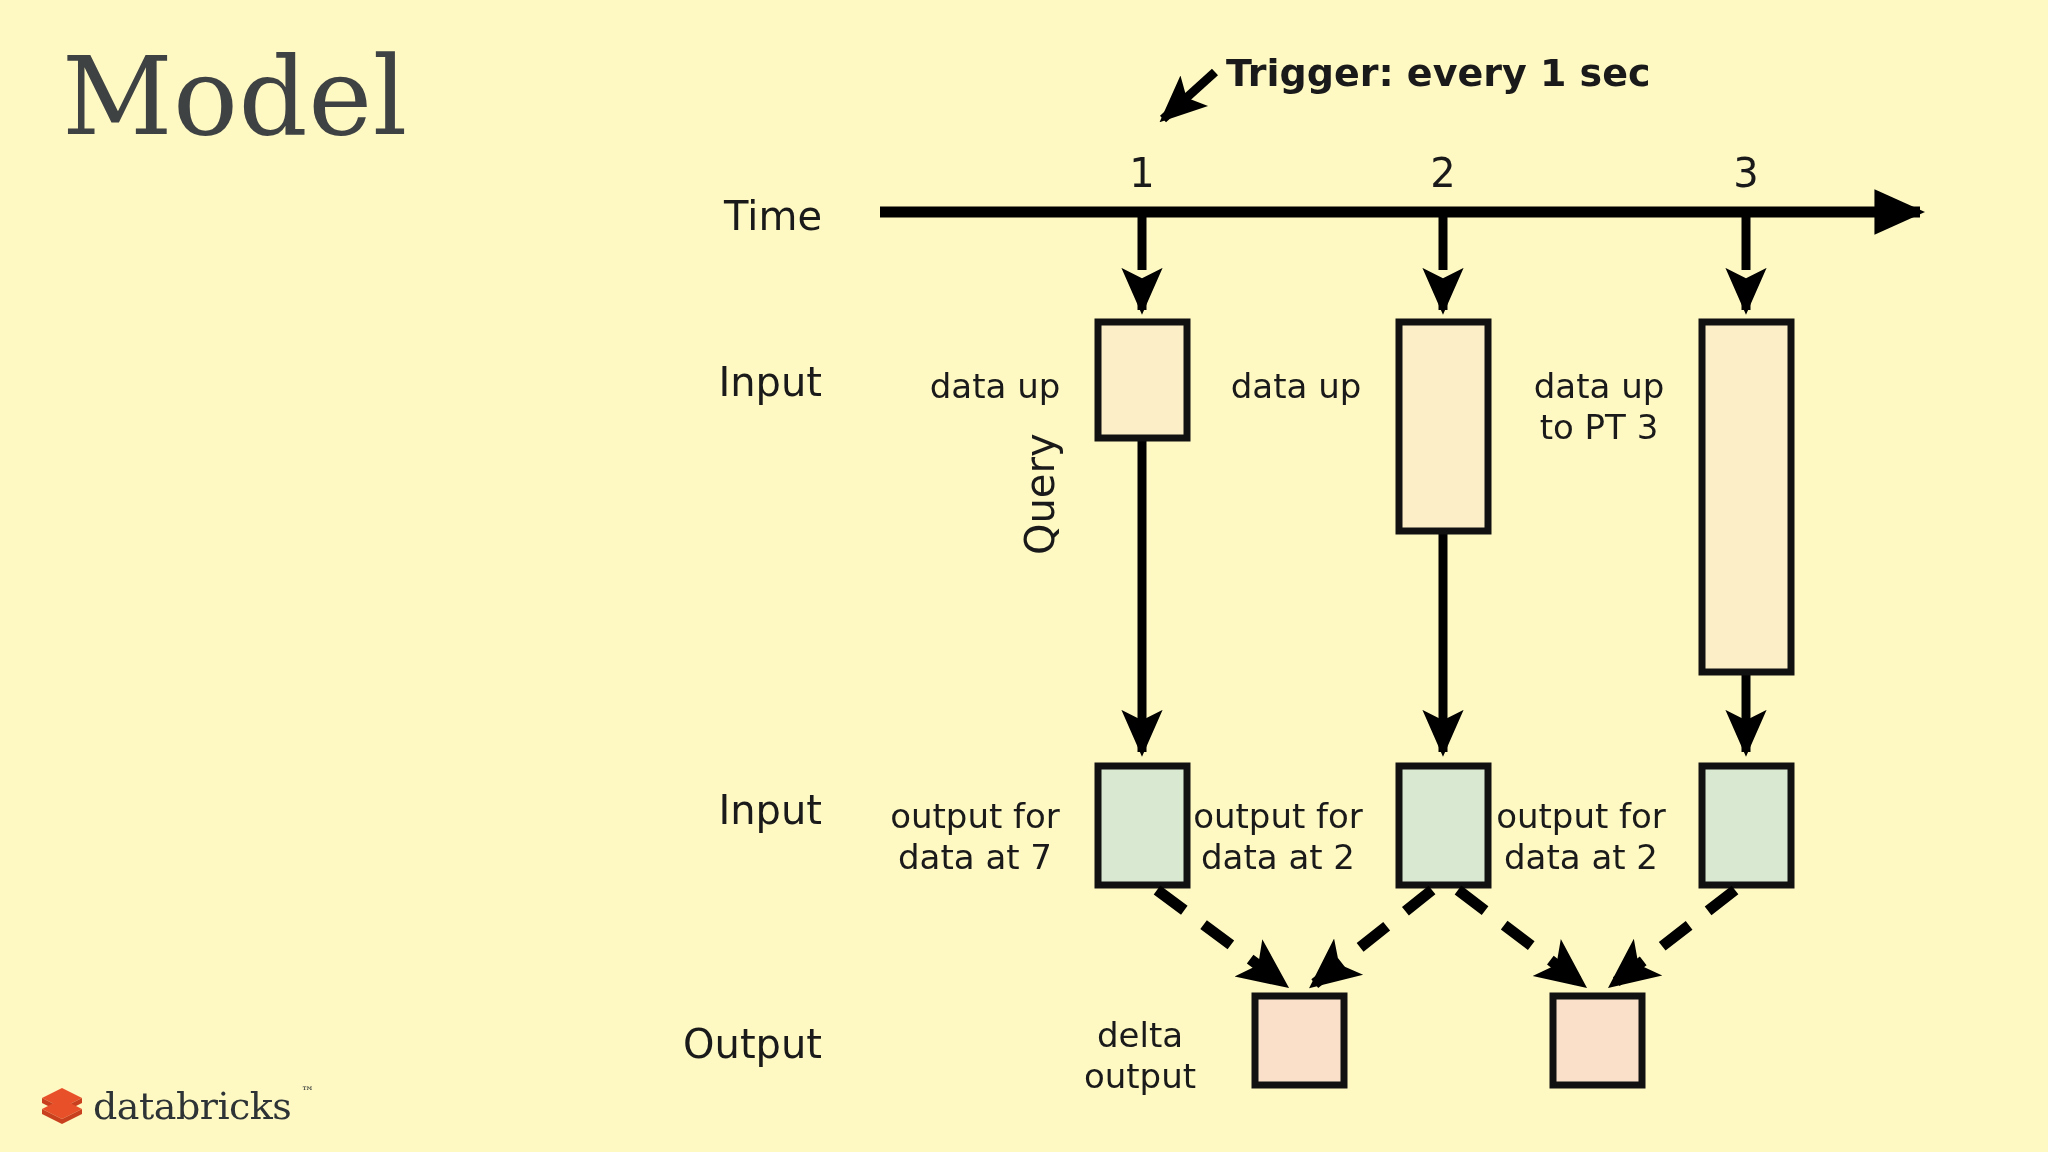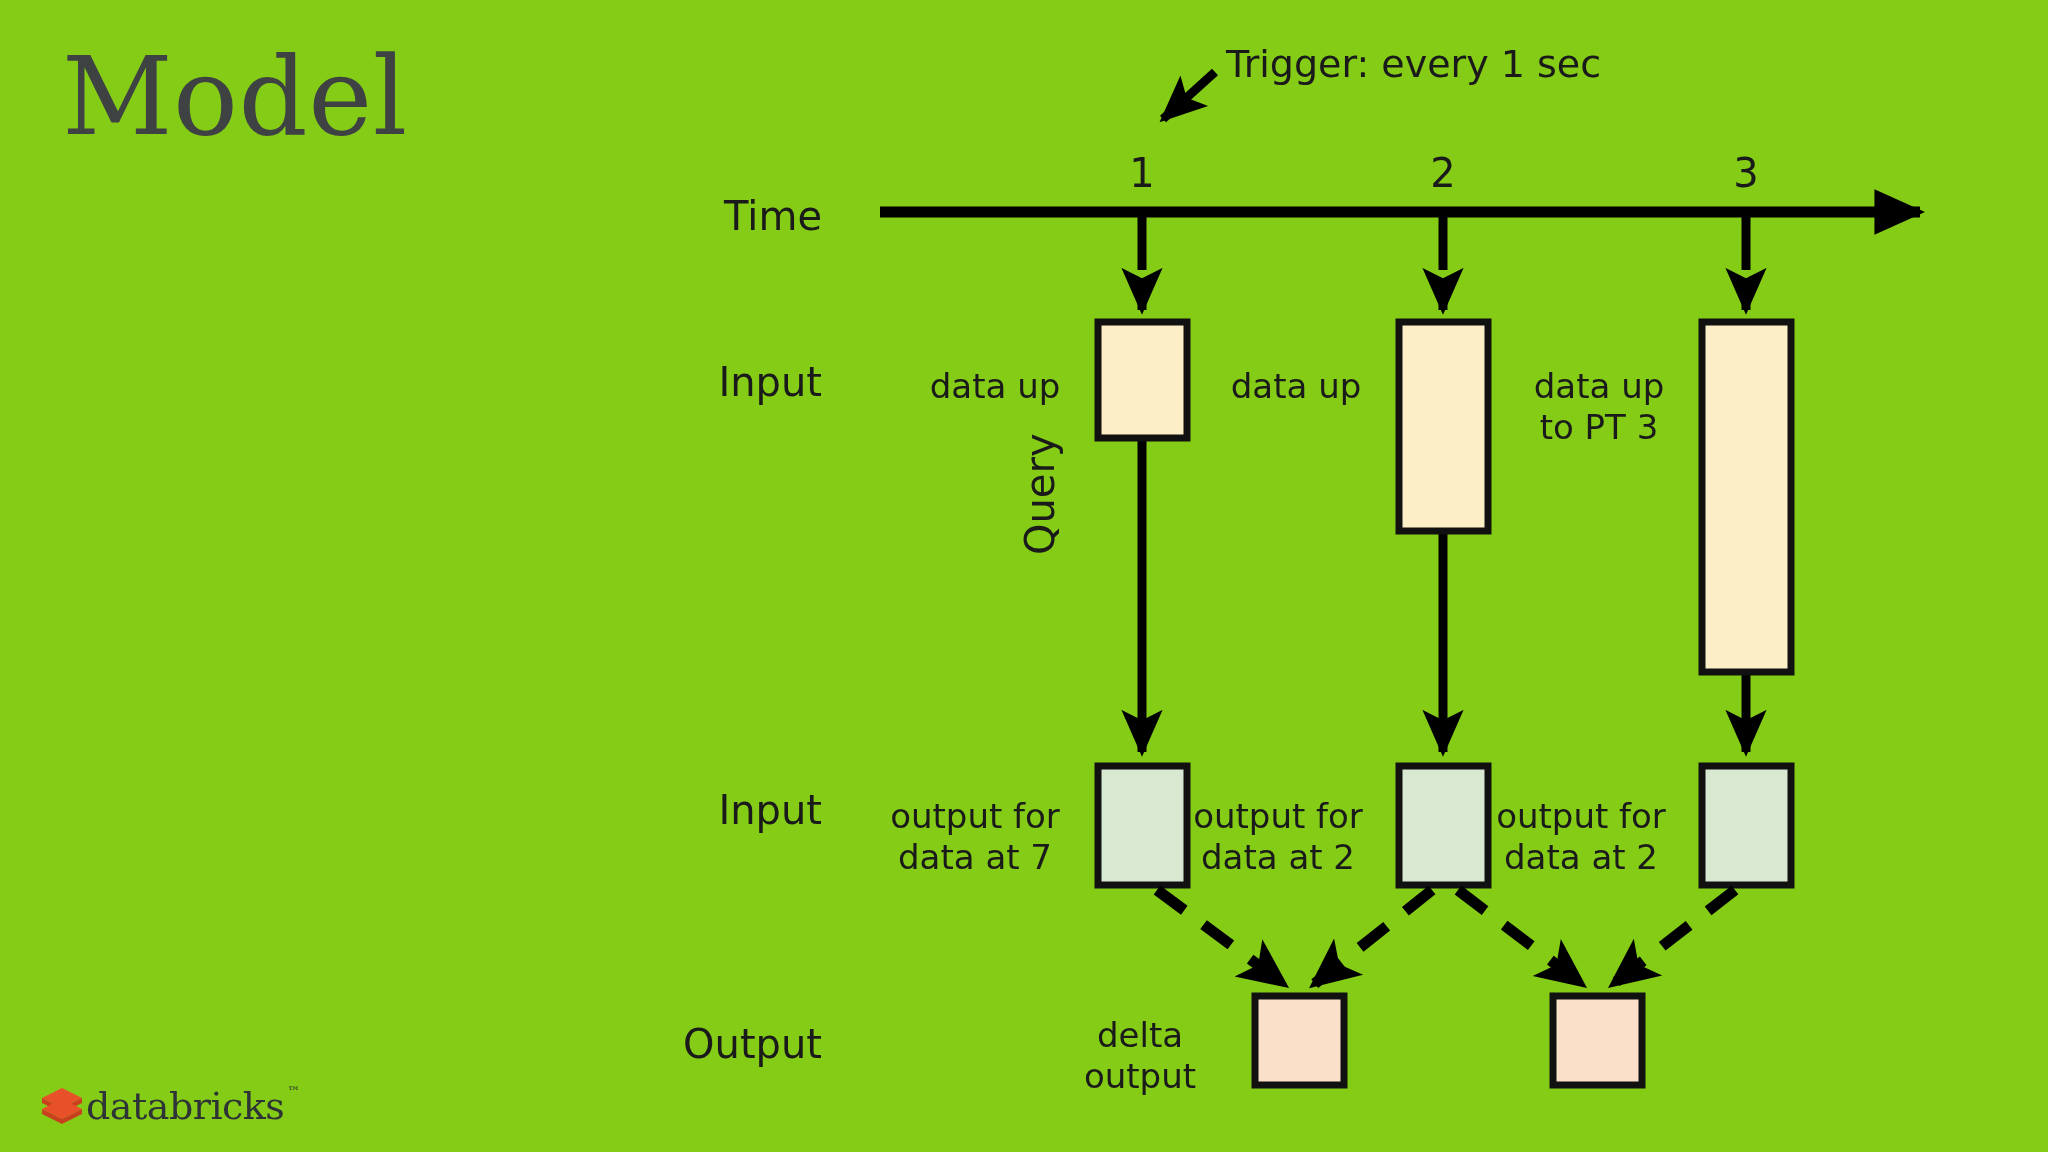--- a/index.html
+++ b/index.html
@@ -13,21 +13,21 @@
     position: relative;
     overflow: hidden;
     font-family: "DejaVu Sans", sans-serif;
   }
 
   #slide {
     position: absolute;
     left: 0; top: 0;
     width: 2048px;
     height: 1152px;
-    background: #84cc16;
+    background: #fef9c3;
   }
 
   
   #slide-title {
     position: absolute;
     left: 62px;
     top: 40px;
     font-family: "DejaVu Serif", serif;
     font-weight: 300;
     font-size: 108px;
@@ -76,43 +76,44 @@
     font-size: 34px;
     text-align: center;
     line-height: 1.2;
     width: 260px;
   }
 
   
   #trigger-text {
     font-size: 38px;
     left: 1226px;
-    top: 45px;
-    line-height: 1;
+    top: 54px;
+    line-height: 1;
+    font-weight: bold;
   }
 
   
   #query-label {
     font-size: 40px;
     left: 1020px;
     top: 555px;
     transform: rotate(-90deg);
     transform-origin: left top;
     line-height: 1;
   }
 
   
   #databricks-logo {
     position: absolute;
     left: 40px;
     top: 1082px;
     height: 46px;
     display: flex;
     align-items: center;
-    gap: 2px;
+    gap: 9px;
   }
   #databricks-wordmark {
     font-family: "DejaVu Serif", serif;
     font-size: 38px;
     font-weight: 400;
     color: #2e3436;
     letter-spacing: -0.5px;
     line-height: 1;
     position: relative;
     top: 1px;

